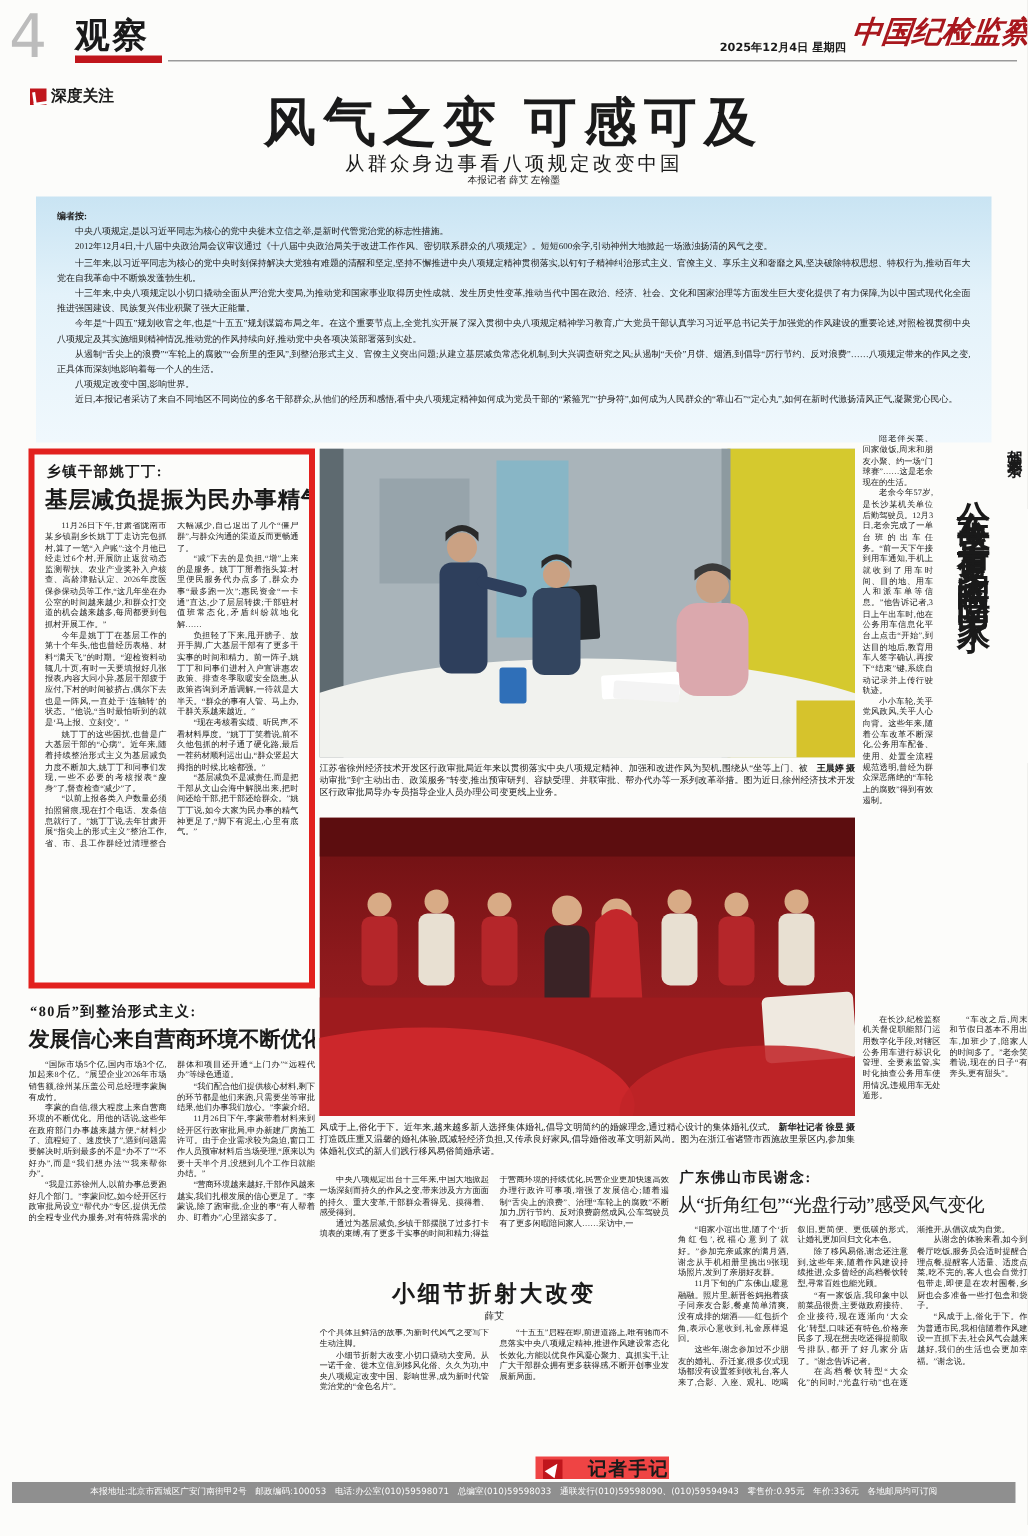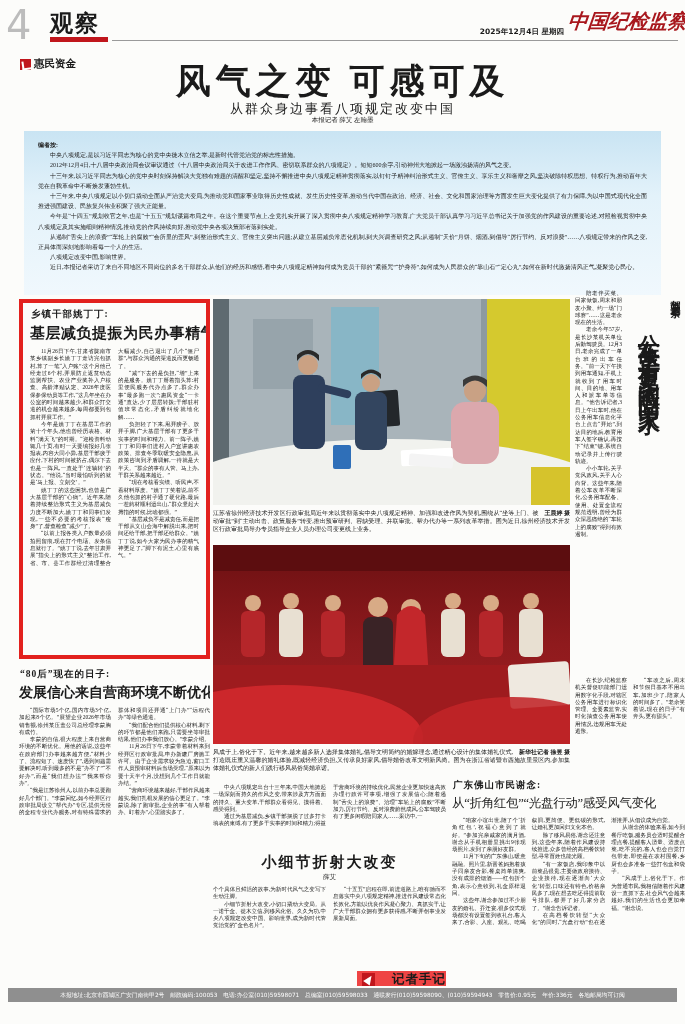--- a/index.html
+++ b/index.html
@@ -108,21 +108,21 @@
 
   <div class="abs pagenum">4</div>
   <div class="abs section-title">观察</div>
   <div class="abs section-underline"></div>
   <div class="abs header-rule"></div>
   <div class="abs dateline">2025年12月4日 星期四</div>
   <div class="abs masthead">中国纪检监察报</div>
 
   <div class="abs tag">
     <span class="tag-icon"></span>
-    <span>惠民资金</span>
+    <span>深度关注</span>
   </div>
   <div class="abs main-headline">风气之变 可感可及</div>
   <div class="abs sub-headline">从群众身边事看八项规定改变中国</div>
   <div class="abs lead-byline">本报记者 薛艾 左翰墨</div>
 
   <div class="abs editor-box clip">
     <p class="editor-label noindent">编者按:</p>
     <p>中央八项规定,是以习近平同志为核心的党中央徙木立信之举,是新时代管党治党的标志性措施。</p>
     <p>2012年12月4日,十八届中央政治局会议审议通过《十八届中央政治局关于改进工作作风、密切联系群众的八项规定》。短短600余字,引动神州大地掀起一场激浊扬清的风气之变。</p>
     <p>十三年来,以习近平同志为核心的党中央时刻保持解决大党独有难题的清醒和坚定,坚持不懈推进中央八项规定精神贯彻落实,以钉钉子精神纠治形式主义、官僚主义、享乐主义和奢靡之风,坚决破除特权思想、特权行为,推动百年大党在自我革命中不断焕发蓬勃生机。</p>
@@ -225,21 +225,21 @@
       <div class="driver-hl clip">公车改革后有更多闲暇陪同家人了</div>
       <div class="driver-kicker clip">驾驶员老余:</div>
     </div>
     <div class="driver-bottom">
       <p>在长沙,纪检监察机关督促职能部门运用数字化手段,对辖区公务用车进行标识化管理、全要素监管,实时化抽查公务用车使用情况,违规用车无处遁形。</p>
       <p>“车改之后,周末和节假日基本不用出车,加班少了,陪家人的时间多了。”老余笑着说,现在的日子“有奔头,更有甜头”。</p>
     </div>
   </div>
 
   <div class="abs li-art clip">
-    <div class="kicker">“80后”现在的日子:</div>
+    <div class="kicker">“80后”到整治形式主义:</div>
     <div class="hl">发展信心来自营商环境不断优化</div>
     <div class="body-cols clip">
       <p>“国际市场5个亿,国内市场3个亿,加起来8个亿。”展望企业2026年市场销售额,徐州某压盖公司总经理李蒙胸有成竹。</p>
       <p>李蒙的自信,很大程度上来自营商环境的不断优化。用他的话说,这些年在政府部门办事越来越方便,“材料少了、流程短了、速度快了”,遇到问题需要解决时,听到最多的不是“办不了”“不好办”,而是“我们想办法”“我来帮你办”。</p>
       <p>“我是江苏徐州人,以前办事总要跑好几个部门。”李蒙回忆,如今经开区行政审批局设立“帮代办”专区,提供无偿的全程专业代办服务,对有特殊需求的群体和项目还开通“上门办”“远程代办”等绿色通道。</p>
       <p>“我们配合他们提供核心材料,剩下的环节都是他们来跑,只需要坐等审批结果,他们办事我们放心。”李蒙介绍。</p>
       <p>11月26日下午,李蒙带着材料来到经开区行政审批局,申办新建厂房施工许可。由于企业需求较为急迫,窗口工作人员预审材料后当场受理,“原来以为要十天半个月,没想到几个工作日就能办结。”</p>
       <p>“营商环境越来越好,干部作风越来越实,我们扎根发展的信心更足了。”李蒙说,除了跑审批,企业的事“有人帮着办、盯着办”,心里踏实多了。</p>
     </div>
   </div>

